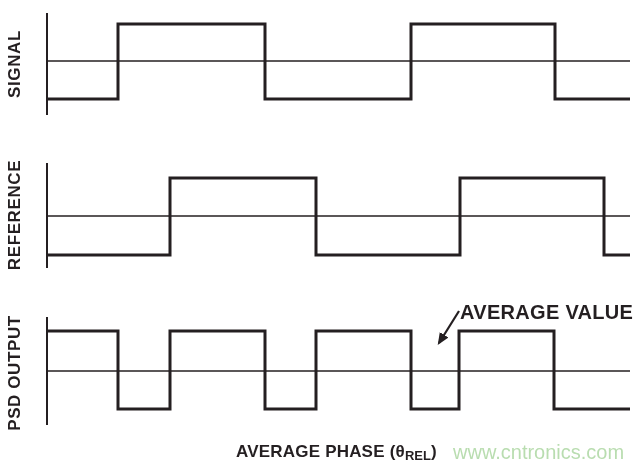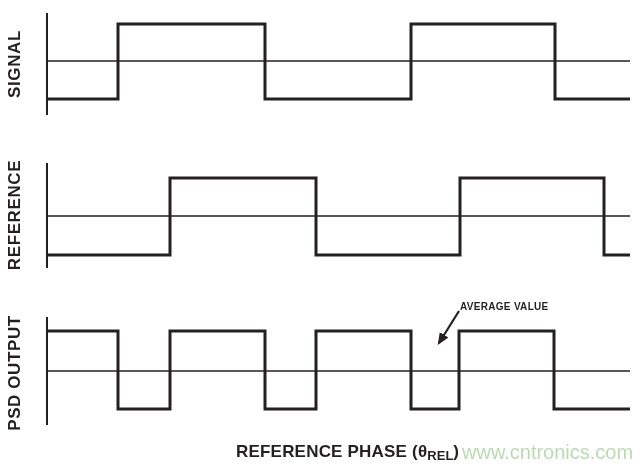--- a/index.html
+++ b/index.html
@@ -6,31 +6,31 @@
   .figure {
     position:relative; width:640px; height:471px; background:#ffffff;
     font-family:"Liberation Sans", sans-serif; overflow:hidden; color:#241f21;
   }
   .figure > svg { position:absolute; left:0; top:0; }
   .ylabel {
     position:absolute; font-weight:bold; font-size:17px; letter-spacing:0.6px;
     white-space:nowrap; transform:translate(-50%,-50%) rotate(-90deg);
   }
   .ann-label {
-    position:absolute; left:460px; top:301px; font-weight:bold; font-size:10px;
+    position:absolute; left:460px; top:301px; font-weight:bold; font-size:20px;
     letter-spacing:0.3px; white-space:nowrap;
   }
   .xlabel {
     position:absolute; left:236px; top:442px; font-weight:bold; font-size:17px;
     letter-spacing:0.2px; white-space:nowrap;
   }
   .xlabel .sub { font-size:13px; vertical-align:-3px; letter-spacing:0; }
   .watermark {
     position:absolute; left:453px; top:441px; font-size:20px; font-weight:normal;
-    white-space:nowrap; color:#b9ddb0;margin-left:9px;
+    white-space:nowrap; color:#b9ddb0;
   }
 </style>
 </head>
 <body>
 
 <div class="figure" style="color: rgb(36, 31, 33); background: rgb(255, 255, 255);">
 
   <svg id="wave-svg" width="640" height="471" viewBox="0 0 640 471">
     <defs>
       <marker id="arrowhead" viewBox="0 0 10 10" refX="8" refY="5" markerWidth="5.5" markerHeight="5.5" orient="auto">
@@ -60,17 +60,17 @@
   </svg>
 
   <div class="ylabel" style="left:15px; top:64px;">SIGNAL</div>
 
   <div class="ylabel" style="left:15px; top:215px;">REFERENCE</div>
 
   <div class="ylabel" style="left:15px; top:373px;">PSD OUTPUT</div>
 
   <div class="ann-label">AVERAGE VALUE</div>
 
-  <div class="xlabel"><span>REFERENCE PHASE (θ</span><span class="sub">REL</span><span>)</span></div>
+  <div class="xlabel"><span>AVERAGE PHASE (θ</span><span class="sub">REL</span><span>)</span></div>
 
   <div class="watermark" style="color: rgb(185, 221, 176);">www.cntronics.com</div>
 
 </div>
 
 </body></html>

